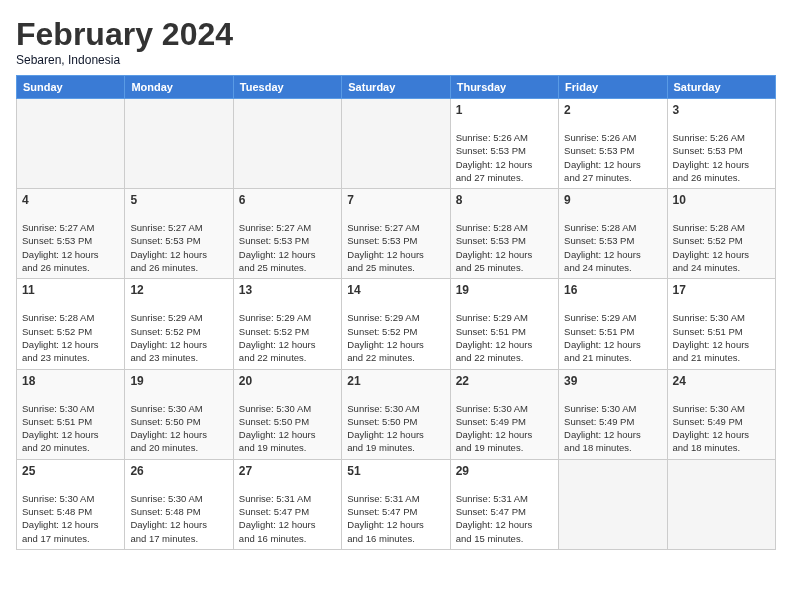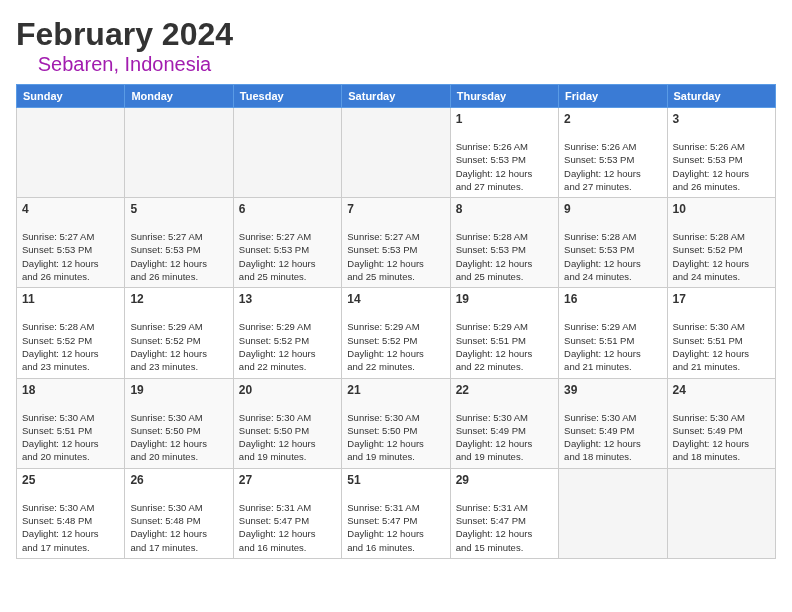--- a/index.html
+++ b/index.html
@@ -28,30 +28,30 @@
       line-height: 1.1;
     }
     .logo-text span {
       color: #4a90d9;
     }
     .logo-icon {
       width: 24px;
       height: 24px;
     }
     .title-block {
-      text-align: center;
+      text-align: left;
     }
     .month-title {
       font-size: 32px;
       font-weight: bold;
       color: #333;
     }
     .location {
-      font-size: 20px;
-      color: #a21caf;
+      font-size: 12px;
+      color: #0f172a;
     }
     .calendar {
       width: 100%;
       border-collapse: collapse;
       font-size: 10px;
     }
     .calendar th {
       background-color: #3a7bd5;
       color: #fff;
       text-align: left;

